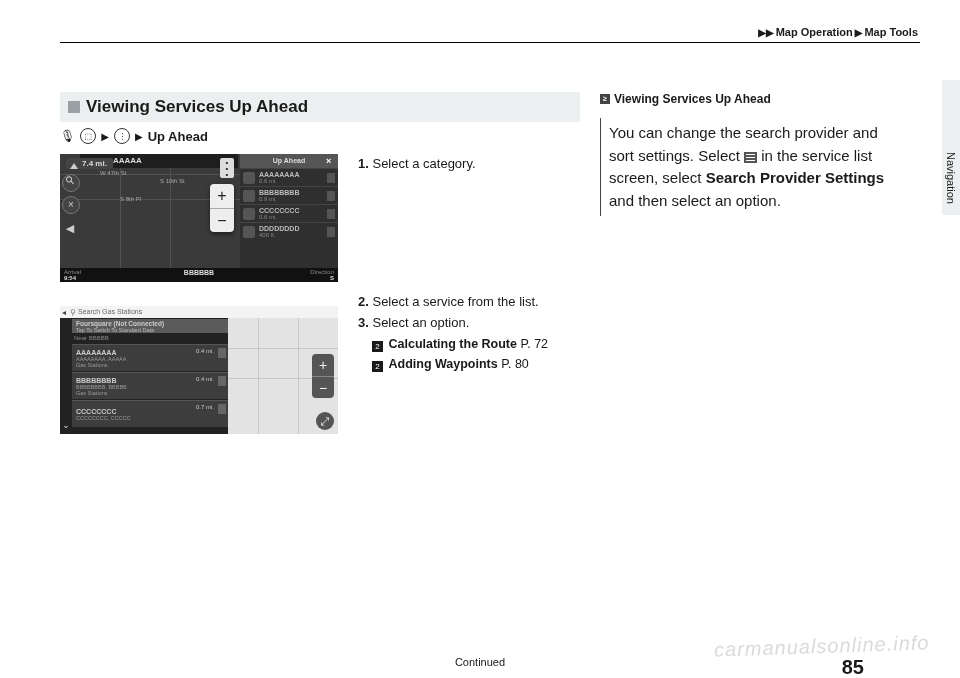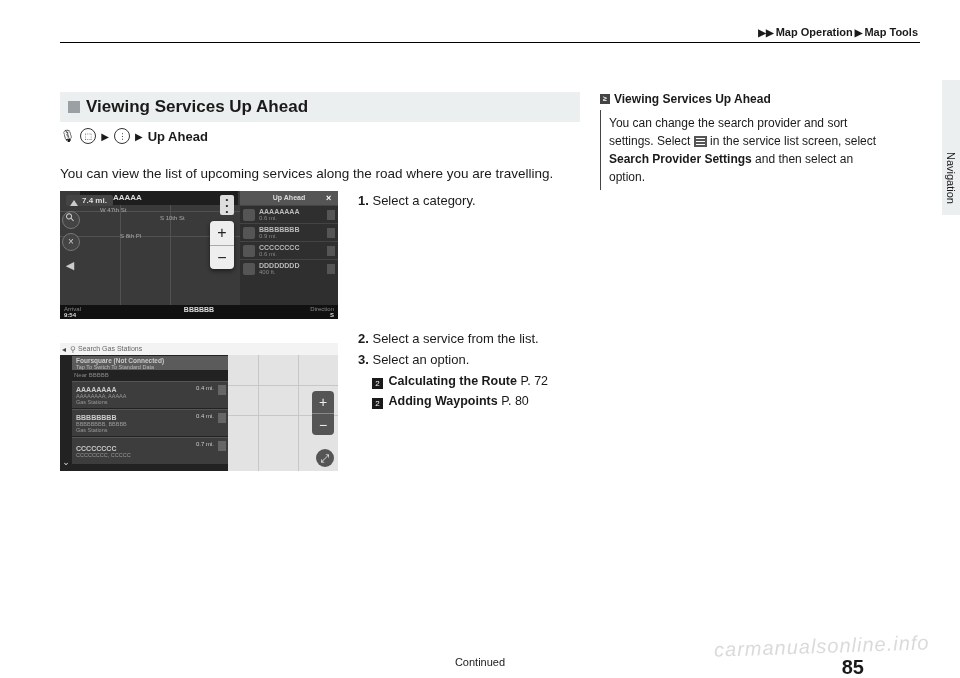--- a/index.html
+++ b/index.html
@@ -266,23 +266,23 @@
   .side-header {
     font-weight: bold;
     font-size: 12px;
     display:flex; align-items:center; gap:4px;
   }
   .side-header .sq{ width:10px;height:10px;background:#444; color:#fff; font-size:7px;
     text-align:center; line-height:10px;}
   .side-body {
     border-left: 1px solid #444;
     padding: 4px 0 4px 8px;
-    margin-top: 4px;
+    margin-top: 12px;
     line-height: 1.5;
-    font-size: 12px;
+    font-size: 15px;
   }
   .side-body .menuico{
     display:inline-block; width:13px; height:11px;
     background:#555; vertical-align:-2px;
     position:relative;
   }
   .side-body .menuico::before{
     content:""; position:absolute; left:2px; right:2px; top:2px; bottom:2px;
     background: linear-gradient(#fff,#fff) 0 0/100% 1px no-repeat,
                 linear-gradient(#fff,#fff) 0 3px/100% 1px no-repeat,
@@ -320,21 +320,20 @@
     <span>Viewing Services Up Ahead</span>
   </div>
   <div class="path-line">
     <span style="font-size:12px;">🎙</span>
     <span class="glyph" style="border-radius:50%;">⬚</span>
     <span class="tri">▶</span>
     <span class="glyph" style="border-radius:50%; letter-spacing:-1px;">⋮</span>
     <span class="tri">▶</span>
     <b>Up Ahead</b>
   </div>
-  <div class="intro">You can view the list of upcoming services along the road where you are travelling.</div>
 
   <div class="figure-row">
     <div class="shot1">
       <div class="map">
         <span class="label-street" style="left:40px; top:16px;">W 47th St</span>
         <span class="label-street" style="left:100px; top:24px;">S 10th St</span>
         <span class="label-street" style="left:60px; top:42px;">S 8th Pl</span>
         <span class="label-street" style="left:80px; top:6px;">Roeland Park</span>
       </div>
       <div class="dest-bar">AAAAAAAAAA</div>

